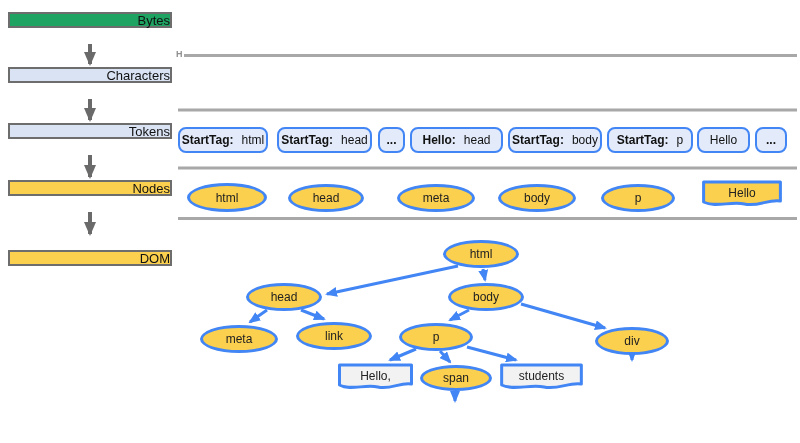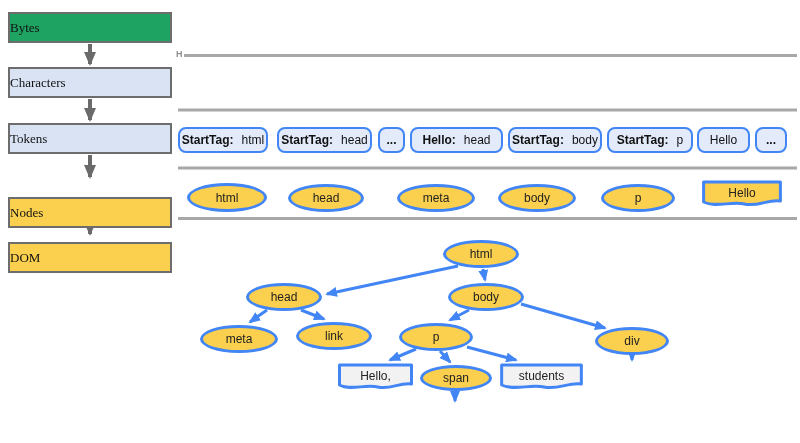--- a/index.html
+++ b/index.html
@@ -16,23 +16,23 @@
   html,body{margin:0;padding:0;background:#fff;}
   .canvas{
     position:relative;width:800px;height:443px;background:#fff;
     font-family:"Liberation Sans",sans-serif;overflow:hidden;
   }
   svg.overlay{position:absolute;left:0;top:0;z-index:0;}
   .sep{stroke:var(--gray-line);stroke-width:3;}
   .pipe{stroke:var(--gray-arrow);stroke-width:4;}
   .edge{stroke:var(--blue);stroke-width:3;fill:none;}
   .stage{
-    position:absolute;left:8px;width:164px;height:31px;box-sizing:border-box;
-    border:2.5px solid var(--gray-border);display:flex;align-items:center;justify-content:flex-start;
-    font-size:13px;color:#111;z-index:1;font-family:Liberation Serif, serif;
+    position:absolute;left:8px;width:164px;height:16px;box-sizing:border-box;
+    border:2.5px solid var(--gray-border);display:flex;align-items:center;justify-content:flex-end;
+    font-size:13px;color:#111;z-index:1;
   }
   .stage.green{background:var(--green);}
   .stage.blue{background:var(--pale-blue);}
   .stage.yellow{background:var(--yellow);}
   .token{
     position:absolute;top:127px;height:26px;box-sizing:border-box;
     border:2.5px solid var(--blue);border-radius:8px;background:var(--token-fill);
     display:flex;align-items:center;justify-content:center;gap:8px;
     font-size:12px;color:#111;z-index:1;
   }
@@ -90,24 +90,24 @@
 
   <div class="stage green" style="top:12px">
     <span>Bytes</span>
   </div>
   <div class="stage blue" style="top:67px">
     <span>Characters</span>
   </div>
   <div class="stage blue" style="top:123px">
     <span>Tokens</span>
   </div>
-  <div class="stage yellow" style="top:197px">
+  <div class="stage yellow" style="top:180px">
     <span>Nodes</span>
   </div>
-  <div class="stage yellow" style="top:242px">
+  <div class="stage yellow" style="top:250px">
     <span>DOM</span>
   </div>
 
   <span class="hmark">H</span>
 
   <div class="token" style="left:178px;width:90px">
     <b>StartTag:</b>
       <span>html</span>
   </div>
   <div class="token" style="left:277px;width:95px">

